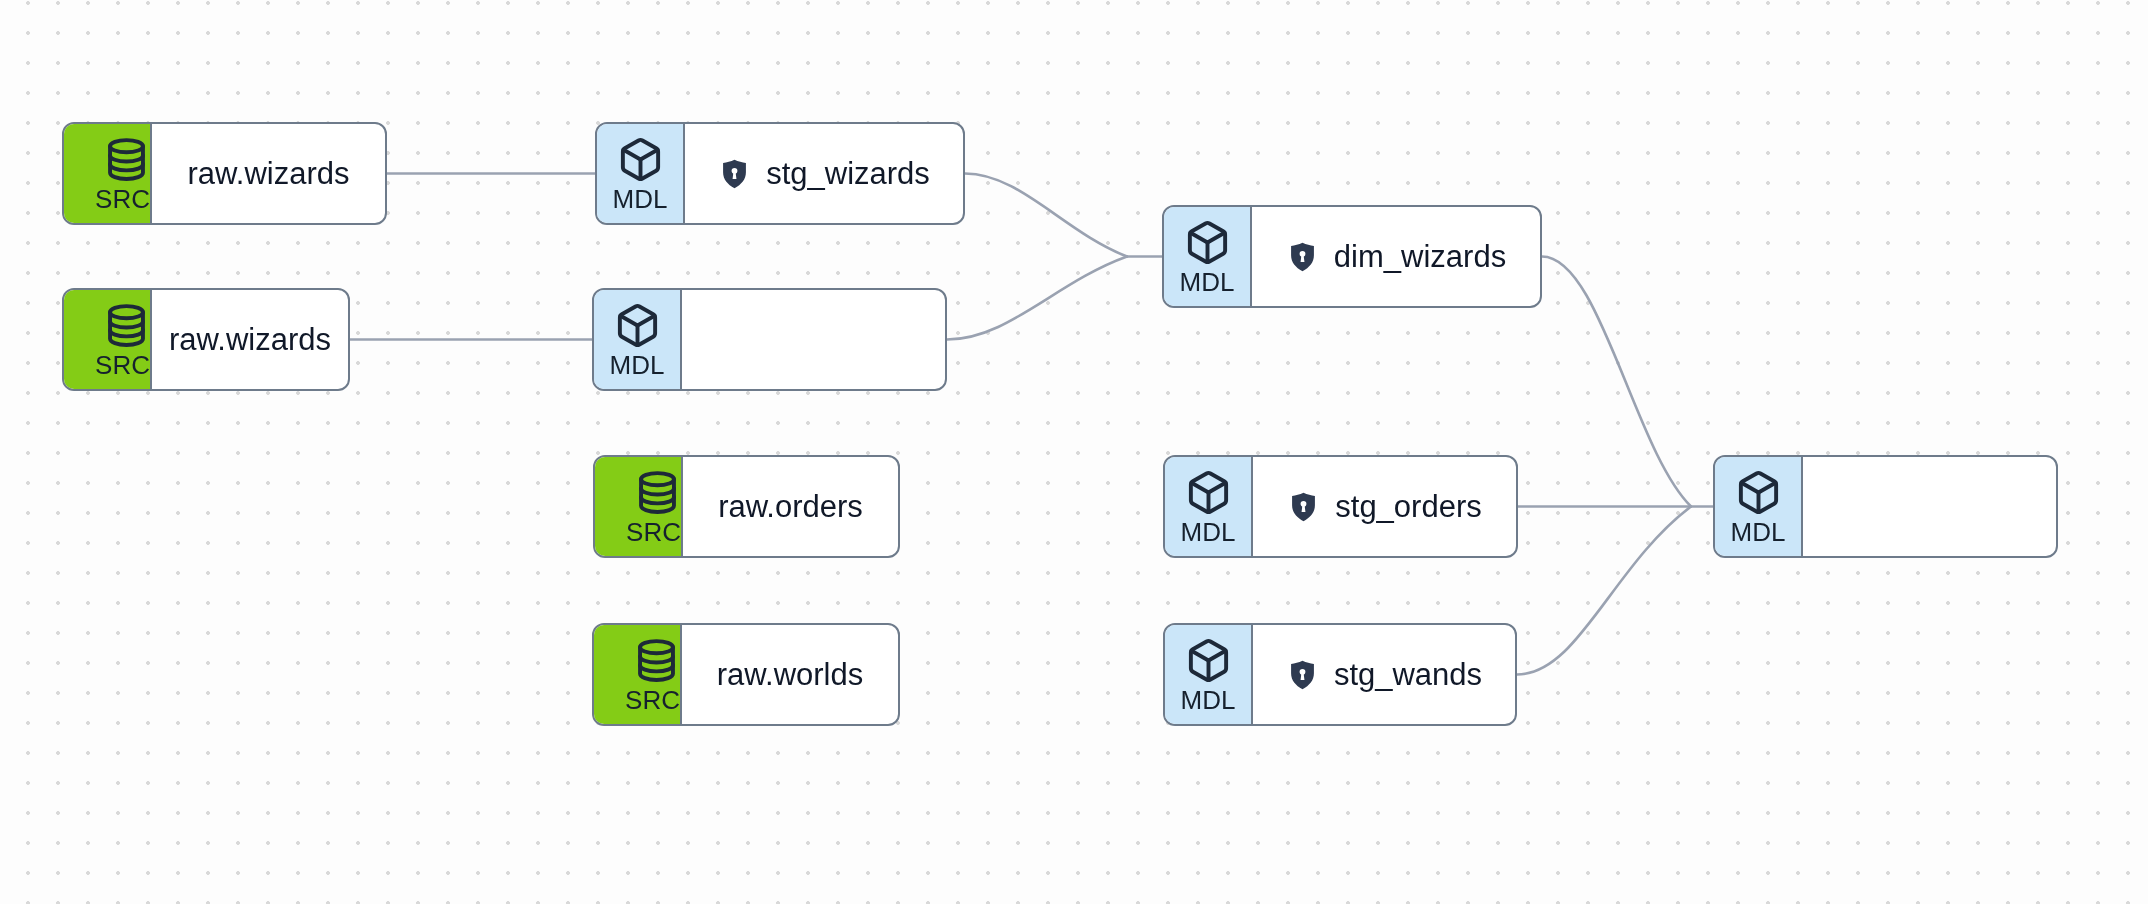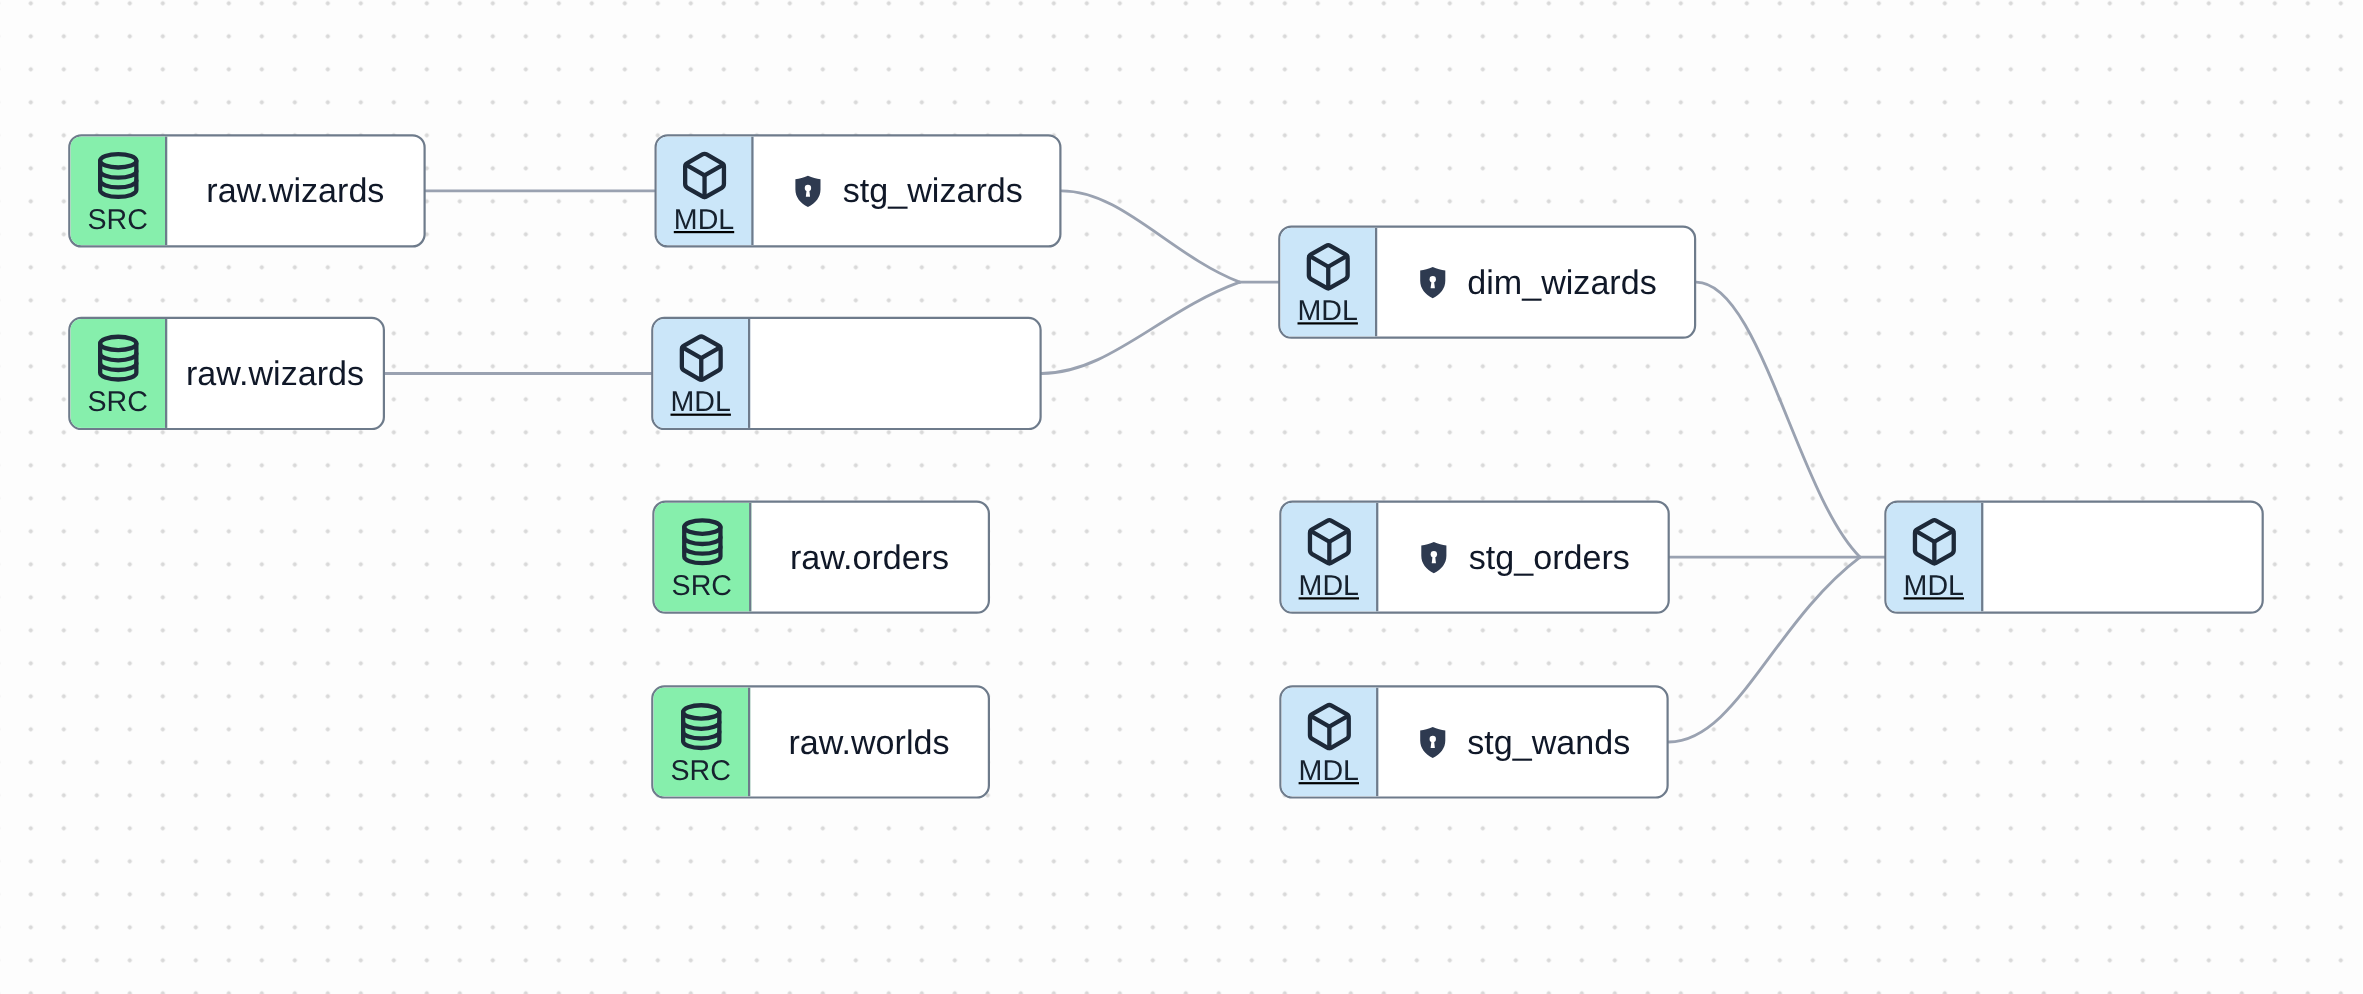--- a/index.html
+++ b/index.html
@@ -17,22 +17,22 @@
   svg.edges path{fill:none;stroke:#9aa2b1;stroke-width:2.6;stroke-linecap:round;}
   .node{
     position:absolute;z-index:1;display:flex;box-sizing:border-box;
     background:#ffffff;border:2px solid #6e7b8b;border-radius:12px;overflow:hidden;
     cursor:pointer;
   }
   .badge{
     flex:0 0 86px;width:86px;display:flex;flex-direction:column;
     align-items:center;justify-content:center;border-right:2px solid #6e7b8b;
   }
-  .node.source .badge{background:#86efac;}
-  .node.model  .badge{background:#cbe6f9;text-decoration:underline;}
+  .node.source .badge{background:#84cc16;align-items:flex-end;}
+  .node.model  .badge{background:#cbe6f9;}
   .badge-icon{width:47px;height:47px;color:#1d2939;display:block;}
   .badge-icon svg{width:100%;height:100%;display:block;}
   .badge-label{font-size:26px;font-weight:500;color:#16212e;line-height:1;margin-top:3px;}
   .body{flex:1;display:flex;align-items:center;justify-content:center;gap:15px;padding:0 16px;}
   .shield{width:33px;height:36px;color:#2e3a50;display:block;flex:0 0 auto;}
   .shield svg{width:100%;height:100%;display:block;}
   .label{font-size:31px;font-weight:500;color:#101828;white-space:nowrap;}
 </style>
 </head>
 <body>

